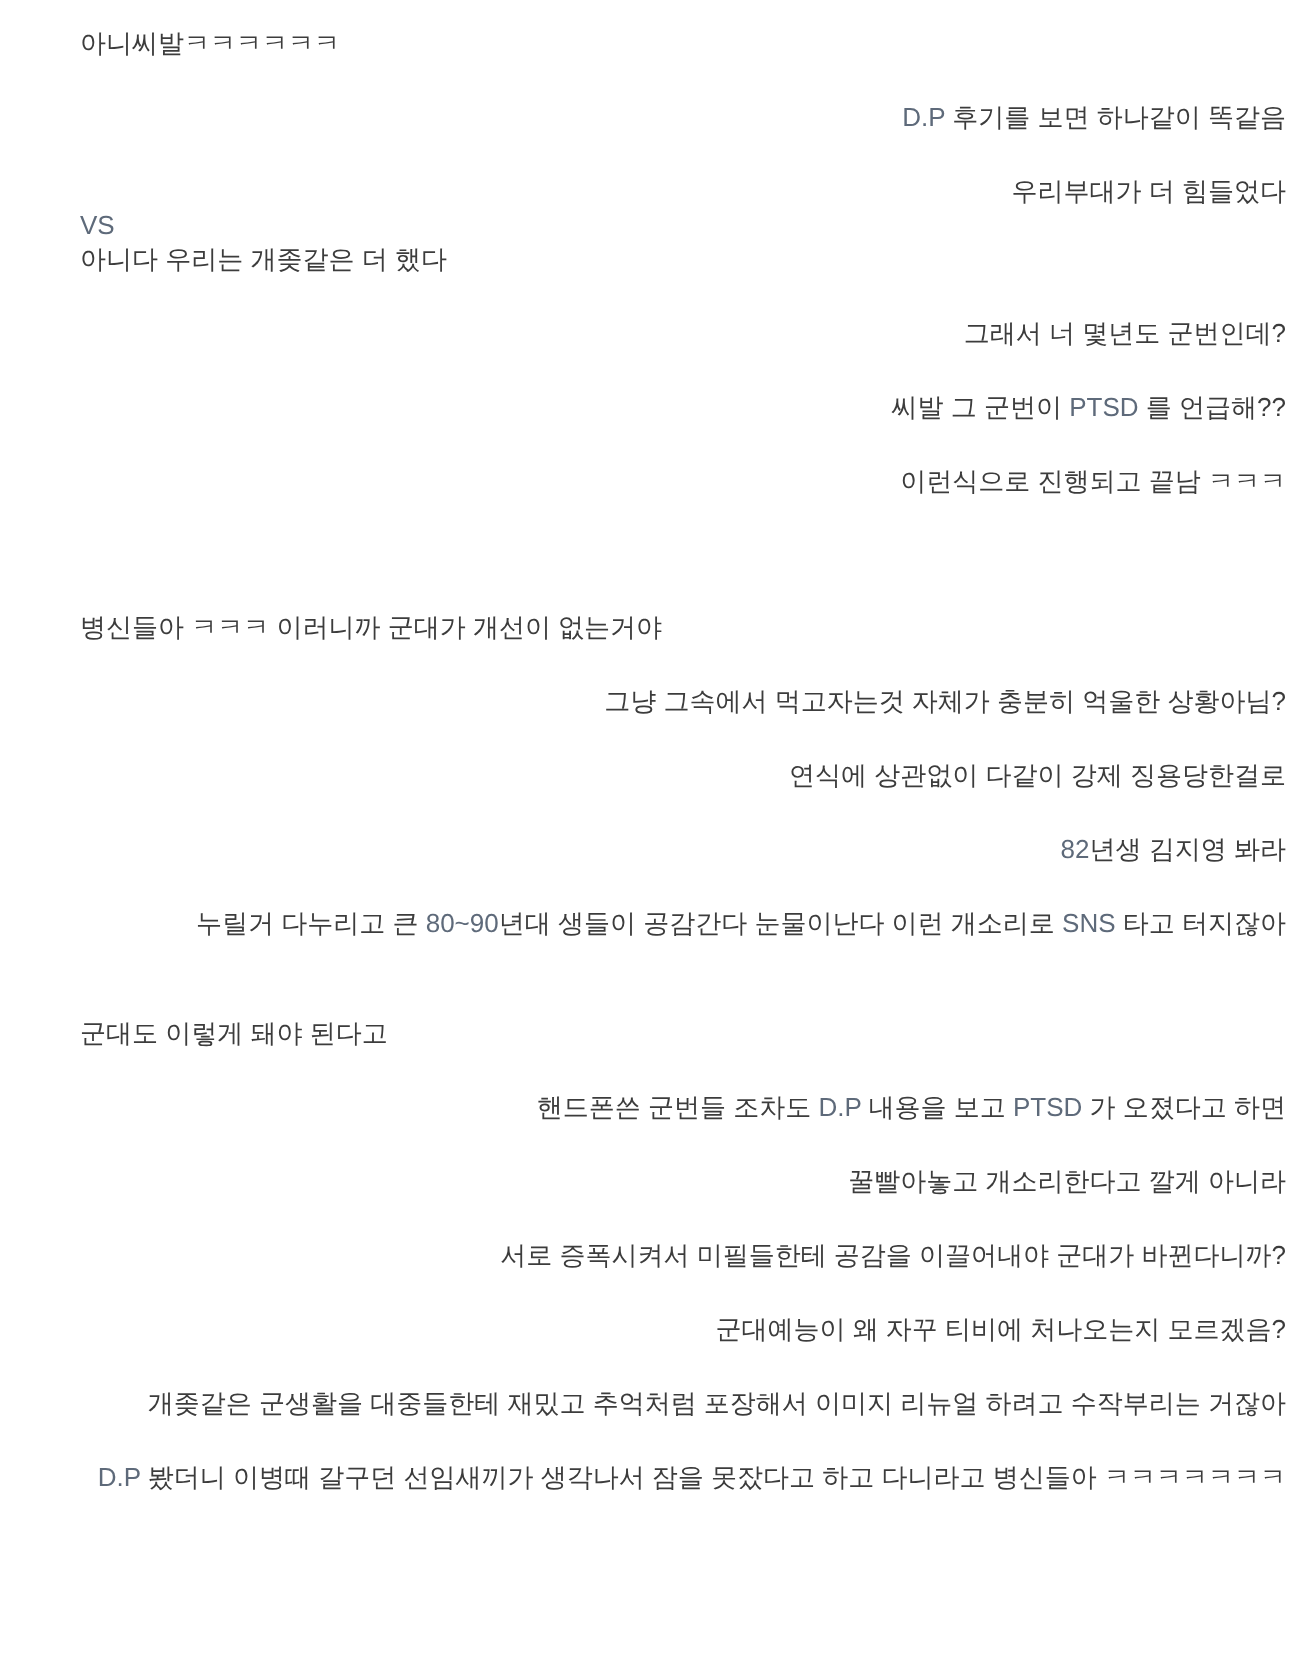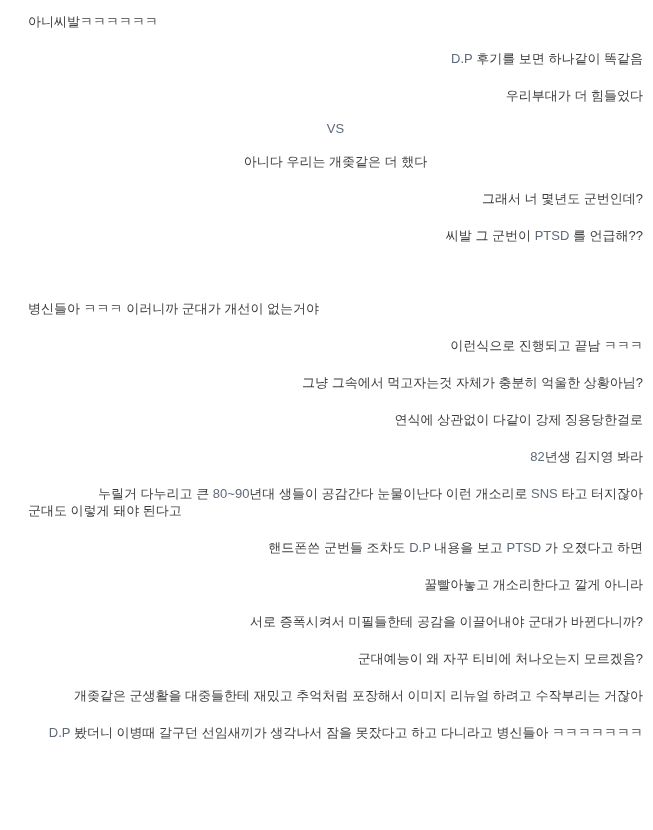--- a/index.html
+++ b/index.html
@@ -7,50 +7,50 @@
     padding: 0;
     background: var(--background, #ffffff);
   }
   body {
     width: 653px;
     height: 830px;
     overflow: hidden;
     font-family: "Liberation Sans", "DejaVu Sans", sans-serif;
   }
   .post {
-    padding: 13px 10px 0 28px;
+    padding: 13px 10px 0 40px;
     font-size: 13px;
     line-height: 17px;
     color: var(--text, #3c3c3c);
   }
   .line {
     margin: 0;
     white-space: nowrap;
   }
   
   .para   { margin-top: 20px; text-align: right; }
-  .tight  { margin-top: 16px; text-align: center; }
-  .sec-l  { }
+  .tight  { margin-top: 0; }
+  .sec-l  { margin-top: 38px; }
   .sec-xl { margin-top: 56px; }
   
   .latin  { color: var(--latin, #5e6a7a); }
 </style>
 </head>
 <body>
 
 <div class="post">
   <p class="line">아니씨발ㅋㅋㅋㅋㅋㅋ</p>
   <p class="line para"><span class="latin">D.P</span> 후기를 보면 하나같이 똑같음</p>
   <p class="line para">우리부대가 더 힘들었다</p>
   <p class="line tight"><span class="latin">VS</span></p>
   <p class="line tight">아니다 우리는 개좆같은 더 했다</p>
   <p class="line para">그래서 너 몇년도 군번인데?</p>
   <p class="line para">씨발 그 군번이 <span class="latin">PTSD</span> 를 언급해??</p>
+  <p class="line para">이런식으로 진행되고 끝남 ㅋㅋㅋ</p>
   <p class="line sec-xl">병신들아 ㅋㅋㅋ 이러니까 군대가 개선이 없는거야</p>
-  <p class="line para">이런식으로 진행되고 끝남 ㅋㅋㅋ</p>
   <p class="line para">그냥 그속에서 먹고자는것 자체가 충분히 억울한 상황아님?</p>
   <p class="line para">연식에 상관없이 다같이 강제 징용당한걸로</p>
   <p class="line para"><span class="latin">82</span>년생 김지영 봐라</p>
   <p class="line para">누릴거 다누리고 큰 <span class="latin">80~90</span>년대 생들이 공감간다 눈물이난다 이런 개소리로 <span class="latin">SNS</span> 타고 터지잖아</p>
   <p class="line sec-l">군대도 이렇게 돼야 된다고</p>
   <p class="line para">핸드폰쓴 군번들 조차도 <span class="latin">D.P</span> 내용을 보고 <span class="latin">PTSD</span> 가 오졌다고 하면</p>
   <p class="line para">꿀빨아놓고 개소리한다고 깔게 아니라</p>
   <p class="line para">서로 증폭시켜서 미필들한테 공감을 이끌어내야 군대가 바뀐다니까?</p>
   <p class="line para">군대예능이 왜 자꾸 티비에 처나오는지 모르겠음?</p>
   <p class="line para">개좆같은 군생활을 대중들한테 재밌고 추억처럼 포장해서 이미지 리뉴얼 하려고 수작부리는 거잖아</p>

